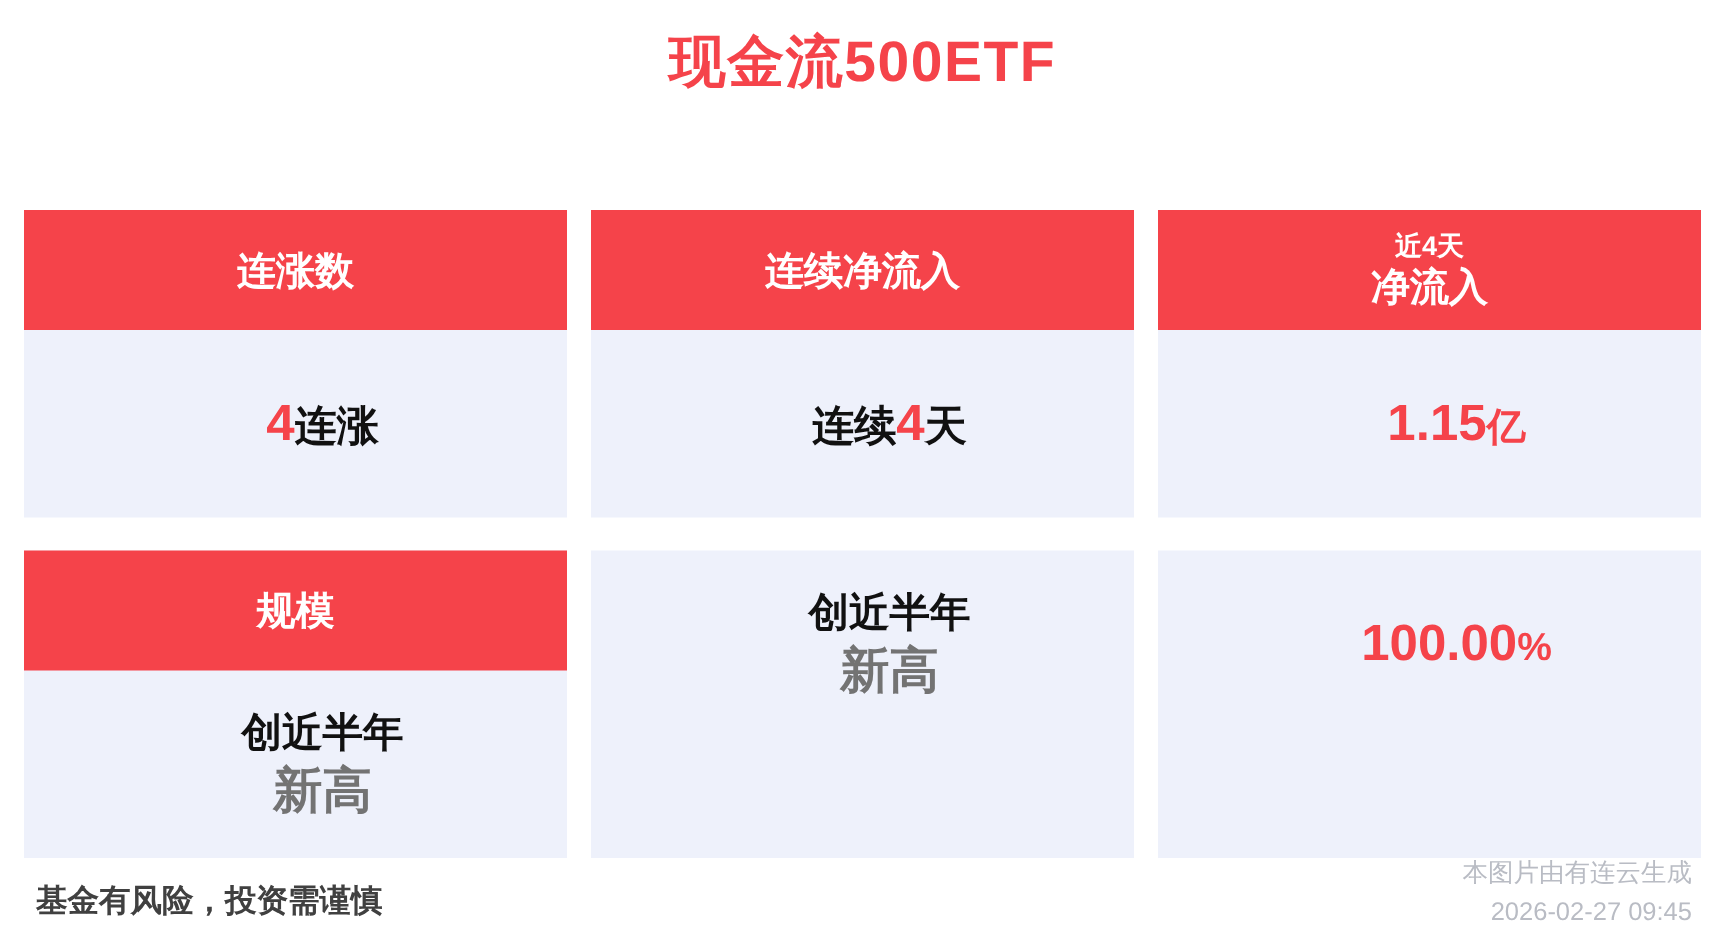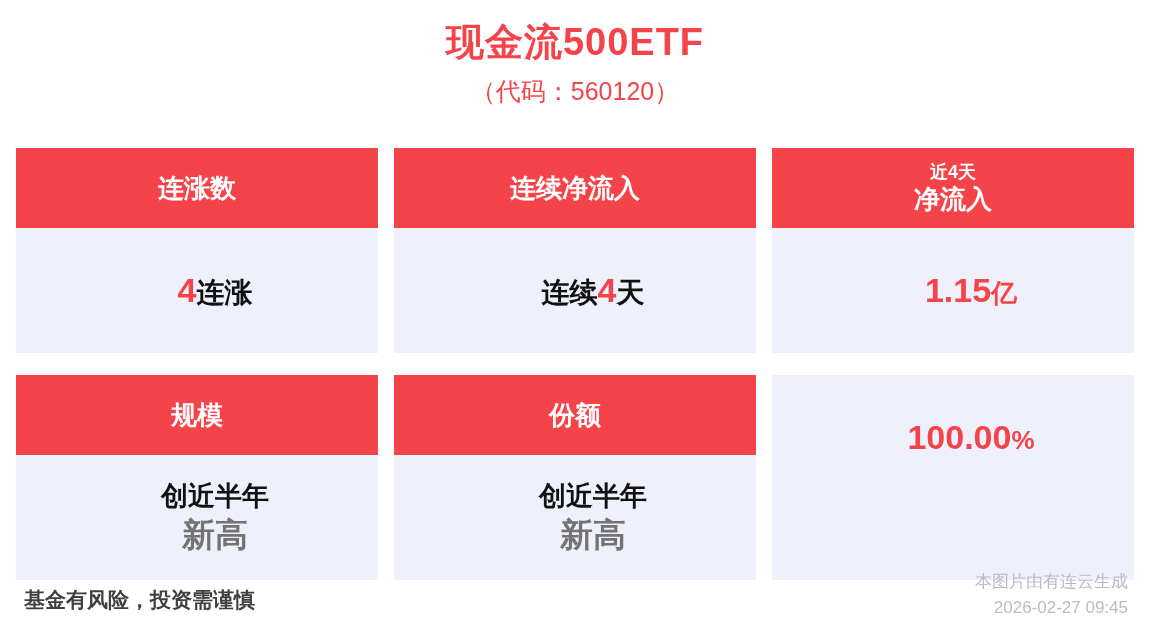--- a/index.html
+++ b/index.html
@@ -38,21 +38,21 @@
     font-size: 25px;
     color: #f5434a;
     margin-top: 8px;
     line-height: 1.3;
   }
 
   
   .grid {
     position: absolute;
     left: 16px;
-    top: 148px;
+    top: 140px;
     width: 1118px;
     display: grid;
     grid-template-columns: repeat(3, 362px);
     grid-column-gap: 16px;
     grid-row-gap: 22px;
   }
 
   .card {
     width: 362px;
     background: #eef1fb;
@@ -145,21 +145,20 @@
     line-height: 1.5;
   }
 </style>
 </head>
 <body>
 
 <div class="page">
 
   <div class="header">
     <div class="title">现金流500ETF</div>
-    <div class="subtitle">（代码：560120）</div>
   </div>
 
   <div class="grid">
 
     <div class="card">
       <div class="card-head single">
         <div class="big">连涨数</div>
       </div>
       <div class="card-body">
         <div class="body-line">
@@ -195,23 +194,20 @@
       <div class="card-head single">
         <div class="big">规模</div>
       </div>
       <div class="card-body">
         <div class="body-line line-small">创近半年</div>
         <div class="body-line line-big-red">新高</div>
       </div>
     </div>
 
     <div class="card">
-      <div class="card-head single">
-        <div class="big">份额</div>
-      </div>
       <div class="card-body">
         <div class="body-line line-small">创近半年</div>
         <div class="body-line line-big-red">新高</div>
       </div>
     </div>
 
     <div class="card">
       <div class="card-body">
         <div class="body-line">
           <span class="big-red">100.00</span><span class="unit-red">%</span>

